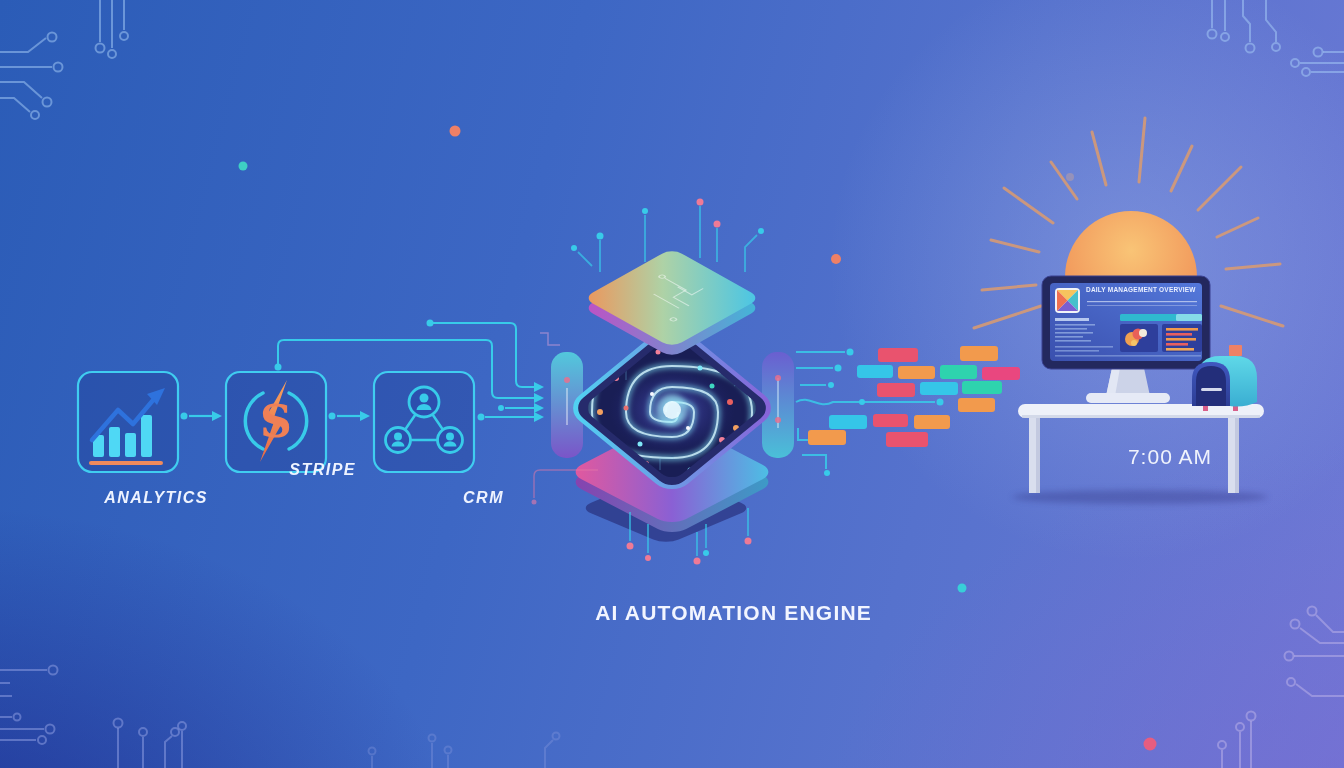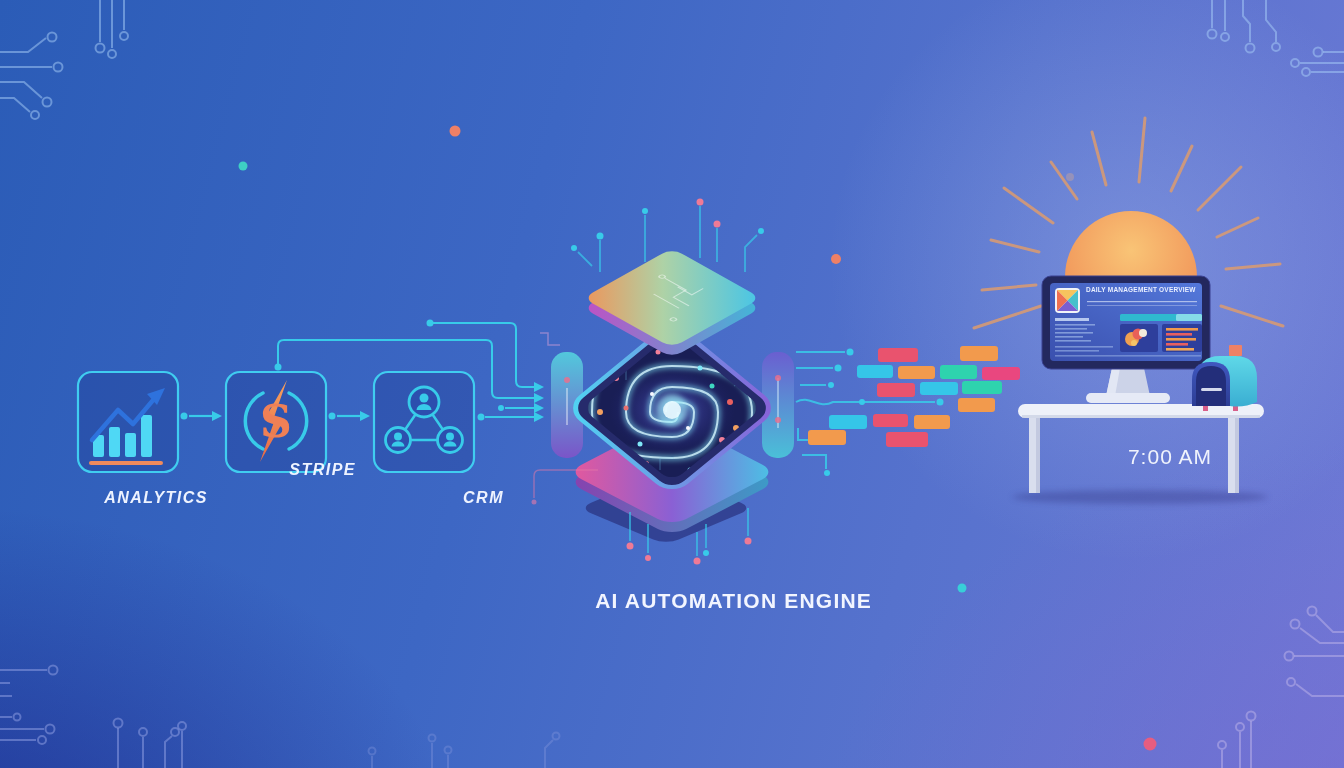--- a/index.html
+++ b/index.html
@@ -10,21 +10,21 @@
       radial-gradient(circle 300px at 84% 34%, rgba(176,194,240,0.32), rgba(176,194,240,0) 100%),
       radial-gradient(ellipse 760px 520px at -4% 112%, rgba(24,28,130,0.62), rgba(24,28,130,0) 68%),
       radial-gradient(ellipse 820px 560px at 104% 108%, rgba(122,102,208,0.55), rgba(122,102,208,0) 70%),
       linear-gradient(105deg,#2b5cb7 0%,#3d67c4 38%,#5672cd 68%,#6f7ad6 100%);
   }
   .scene{position:absolute;left:0;top:0;}
   .stream{position:absolute;left:0;top:0;width:100%;height:100%;pointer-events:none;}
   .stream-block{position:absolute;border-radius:3px;}
   .txt{position:absolute;color:#eef3ff;text-align:right;}
   .src-label{width:160px;font-size:16px;font-weight:bold;letter-spacing:1.5px;font-style:italic;}
-  .engine-label{width:400px;font-size:21px;font-weight:bold;letter-spacing:1.2px;color:#f2f5ff;}
+  .engine-label{width:400px;font-size:21px;font-weight:bold;letter-spacing:1.2px;color:#f2f5ff;margin-top:12px;}
   .main-title{width:700px;font-size:28px;font-weight:bold;letter-spacing:0.5px;color:#f4f6ff;}
   .screen-title{width:118px;font-size:6.5px;font-weight:bold;letter-spacing:0.2px;color:#e9efff;text-align:left;white-space:nowrap;}
   .time-label{width:160px;font-size:21px;font-weight:normal;letter-spacing:1px;color:#f0f3fc;}
 </style>
 </head>
 <body>
 
 <div class="canvas">
 
 <svg class="scene" width="1344" height="768" viewBox="0 0 1344 768">

